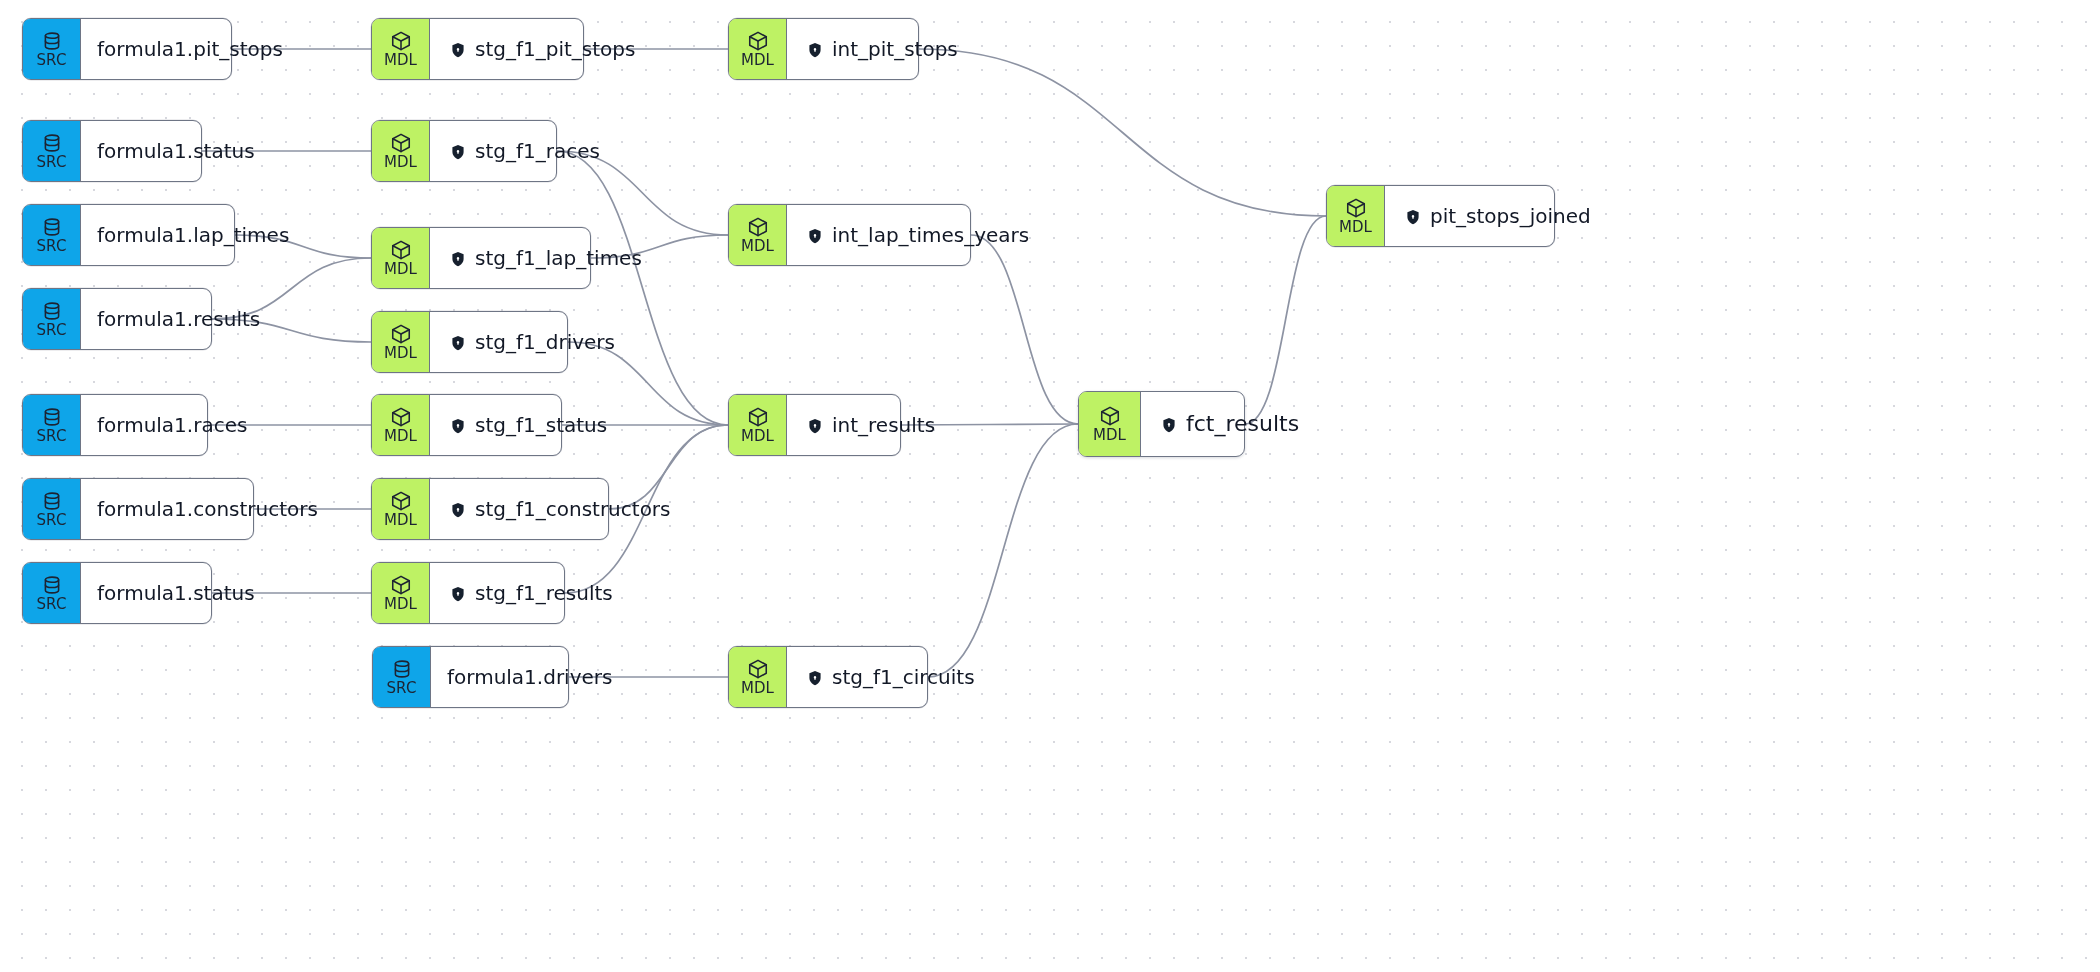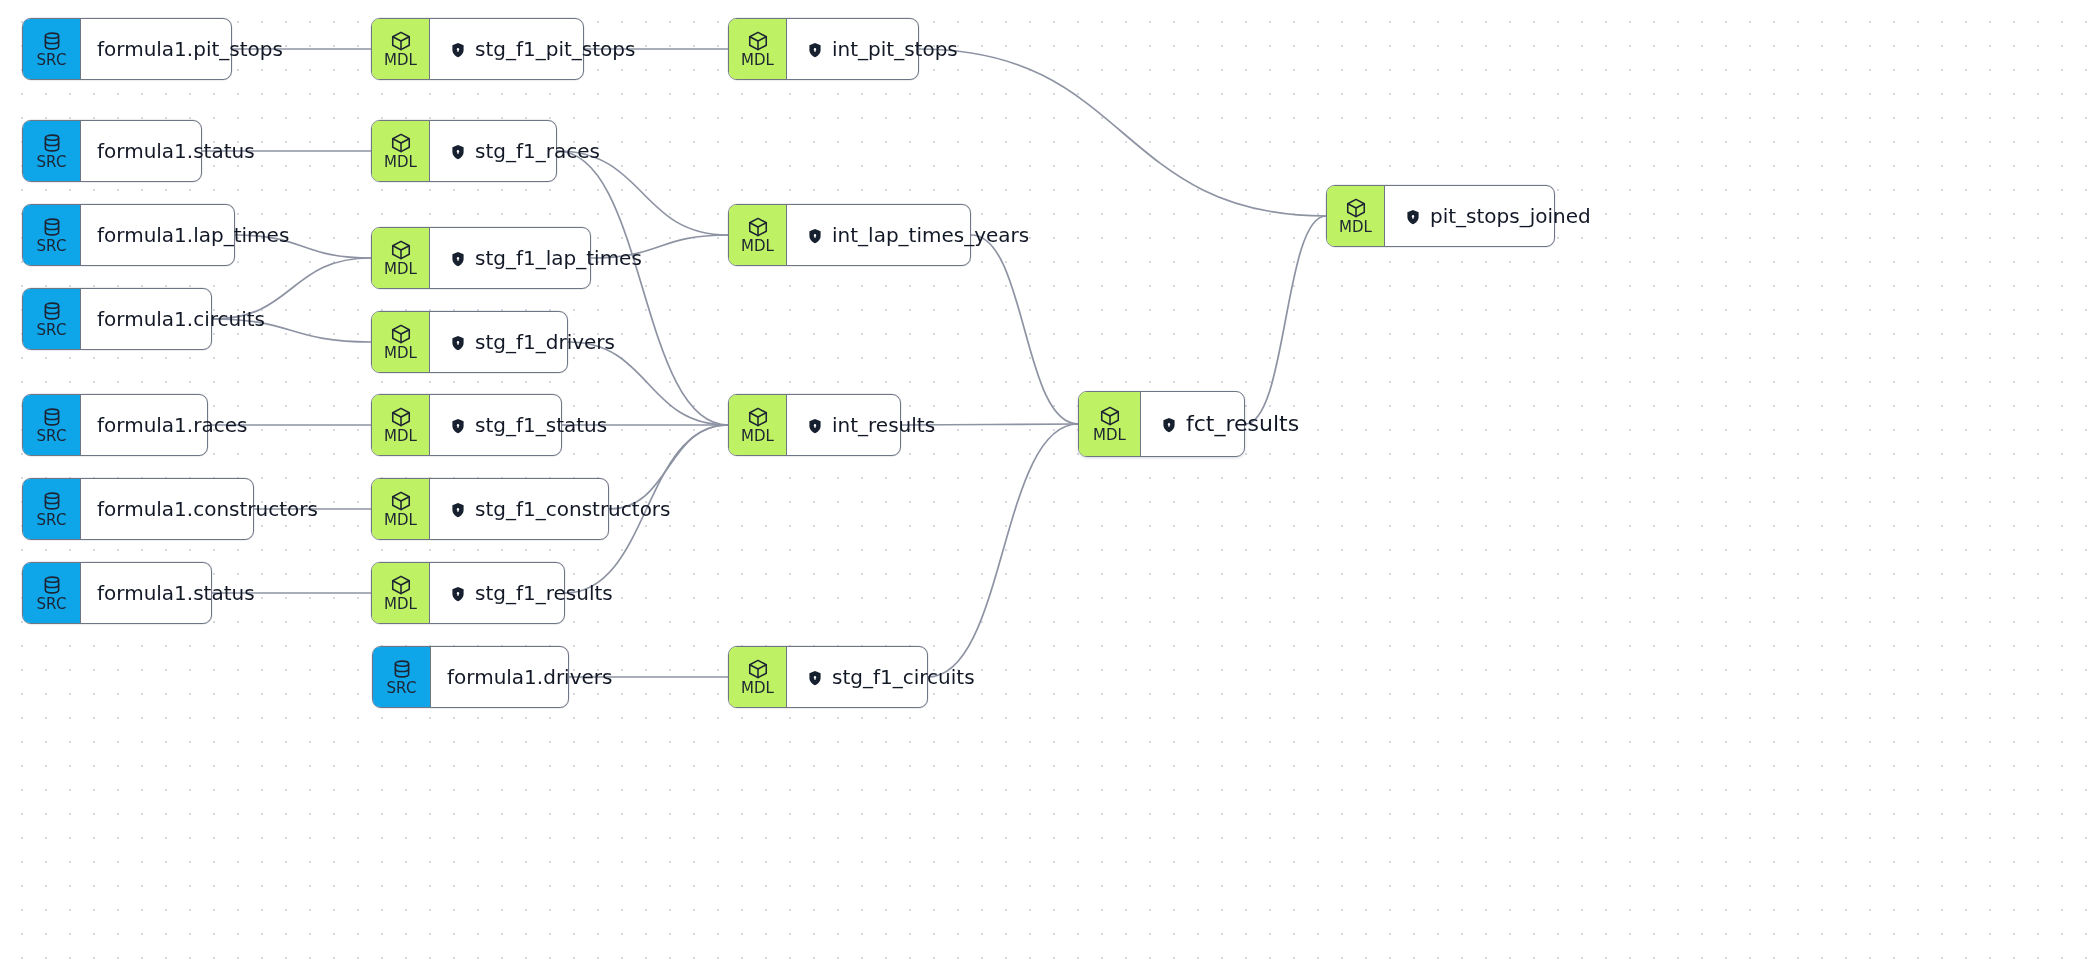--- a/index.html
+++ b/index.html
@@ -183,21 +183,21 @@
           <span class="badge-icon">
             <svg viewBox="0 0 24 24" width="22" height="22" fill="none" stroke="#1d2433" stroke-width="1.7" stroke-linecap="round" stroke-linejoin="round">
               <ellipse cx="12" cy="6.2" rx="7.2" ry="2.8"></ellipse>
               <path d="M4.8 6.2v11.6c0 1.55 3.23 2.8 7.2 2.8s7.2-1.25 7.2-2.8V6.2"></path>
               <path d="M4.8 12c0 1.55 3.23 2.8 7.2 2.8s7.2-1.25 7.2-2.8"></path>
             </svg>
           </span>
           <span class="badge-text">SRC</span>
         </div>
         <div class="body">
-          <span class="node-label">formula1.circuits</span>
+          <span class="node-label">formula1.results</span>
         </div>
       </div>
       <div class="node src" style="left: 22px; top: 394px; width: 186px;">
         <div class="badge">
           <span class="badge-icon">
             <svg viewBox="0 0 24 24" width="22" height="22" fill="none" stroke="#1d2433" stroke-width="1.7" stroke-linecap="round" stroke-linejoin="round">
               <ellipse cx="12" cy="6.2" rx="7.2" ry="2.8"></ellipse>
               <path d="M4.8 6.2v11.6c0 1.55 3.23 2.8 7.2 2.8s7.2-1.25 7.2-2.8V6.2"></path>
               <path d="M4.8 12c0 1.55 3.23 2.8 7.2 2.8s7.2-1.25 7.2-2.8"></path>
             </svg>

